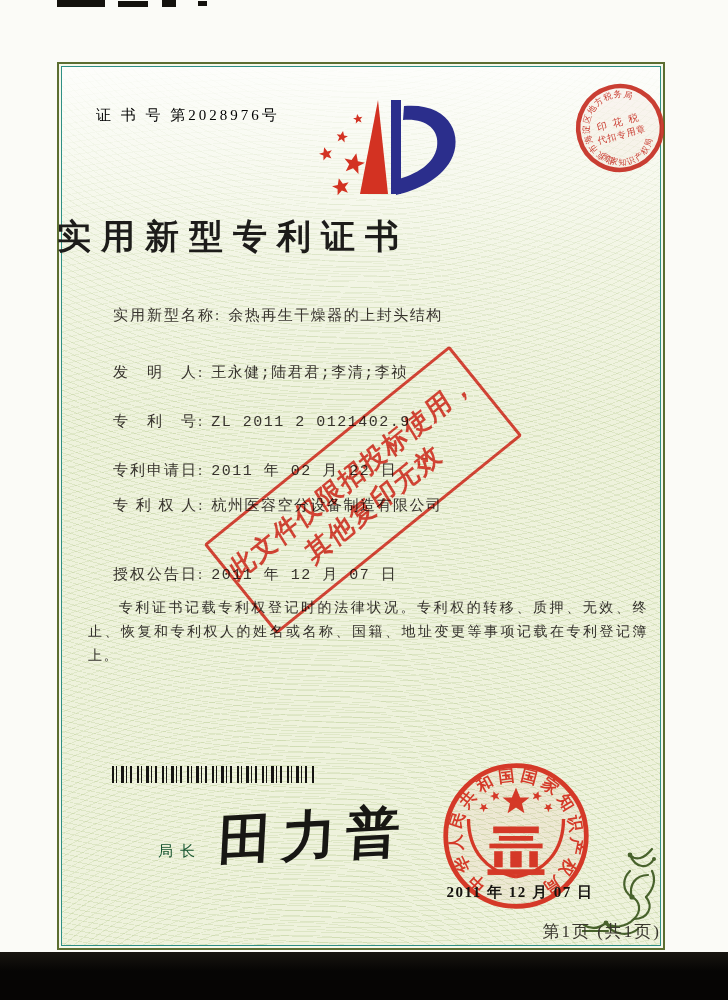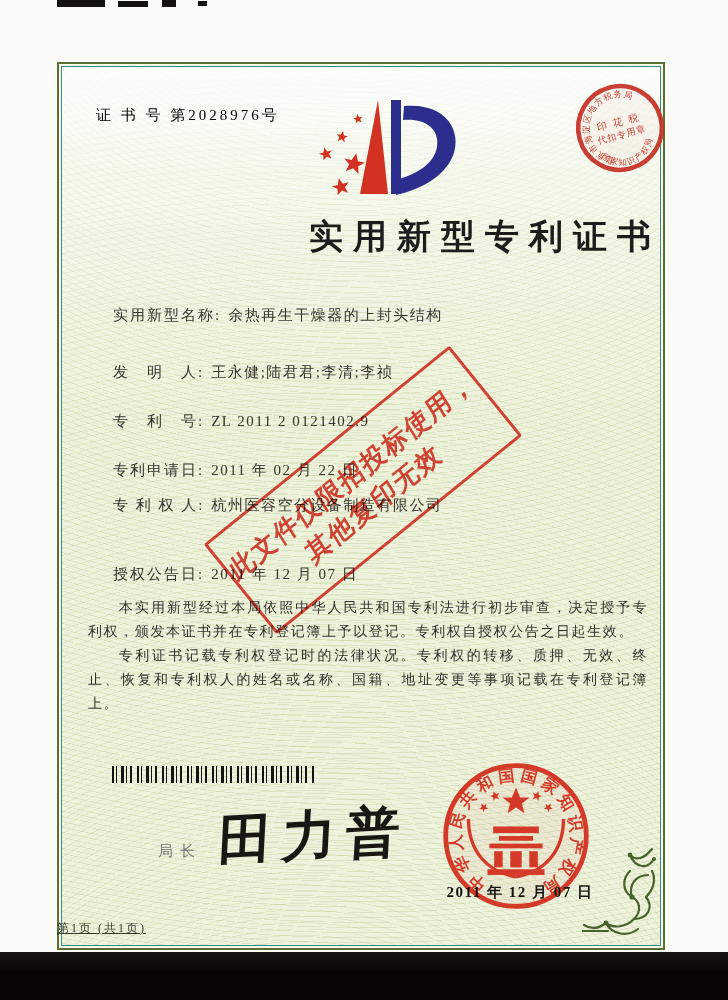--- a/index.html
+++ b/index.html
@@ -18,55 +18,55 @@
     border:2px solid #5c6e31;
     box-shadow:inset 0 0 0 2px #f6f8ec, inset 0 0 0 3px #2e8f85;
     background:
       linear-gradient(180deg,rgba(255,255,255,.9),rgba(255,255,255,.25) 22%,rgba(255,255,255,0) 40%),
       repeating-radial-gradient(120% 70% at 50% -20%, rgba(148,178,96,.20) 0 1px, rgba(0,0,0,0) 1px 6px),
       repeating-radial-gradient(130% 80% at 40% 125%, rgba(148,178,96,.16) 0 1px, rgba(0,0,0,0) 1px 7px),
       #eef2dc;
   }
   
   .cert-no{position:absolute;left:96px;top:106px;font-size:15px;letter-spacing:3px;color:#000000;}
-  .title{position:absolute;left:57px;top:214px;width:604px;text-align:right;
+  .title{position:absolute;left:57px;top:214px;width:604px;text-align:left;
     font-size:34px;font-weight:600;letter-spacing:10px;color:#1d1c1a;}
   .field{position:absolute;left:113px;font-size:15px;color:#37332d;letter-spacing:1.5px;white-space:nowrap;}
   .field .lab{letter-spacing:2px;}
-  .field .val{margin-left:7px;}
+  .field .val{margin-left:7px;font-family:Liberation Mono, monospace;}
   .paras{position:absolute;left:88px;top:596px;width:560px;
     font-size:14px;line-height:24px;letter-spacing:1.6px;color:#33302b;
     text-align:justify;}
   .paras p{margin:0;text-indent:2.2em;}
   
   .barcode{position:absolute;left:112px;top:766px;width:202px;height:17px;
     background:repeating-linear-gradient(90deg,
       #151412 0 2px,transparent 2px 4px,#151412 4px 5px,transparent 5px 9px,
       #151412 9px 12px,transparent 12px 14px,#151412 14px 15px,transparent 15px 18px,
       #151412 18px 20px,transparent 20px 25px);}
   
-  .sig-label{position:absolute;left:158px;top:842px;font-size:15px;letter-spacing:7px;color:#737373;text-align:right;}
+  .sig-label{position:absolute;left:158px;top:842px;font-size:15px;letter-spacing:7px;color:#14532d;text-align:right;}
   .sig-name{position:absolute;left:218px;top:800px;font-size:54px;font-weight:600;
     color:#181714;letter-spacing:10px;transform:rotate(-3deg) skewX(-6deg);}
   
   .main-seal{position:absolute;left:440px;top:760px;opacity:.95;}
   .seal-date{position:absolute;left:442px;top:883px;width:156px;text-align:center;
     font-size:15px;font-weight:700;letter-spacing:1.5px;color:#15130f;}
   .tax-seal{position:absolute;left:570px;top:78px;transform:rotate(-15deg);opacity:.92;}
   .stamp{
     position:absolute;left:205px;top:432px;width:310px;height:110px;
     border:3px solid #e03328;border-radius:3px;
     transform:rotate(-39deg);transform-origin:50% 50%;
     display:flex;flex-direction:column;justify-content:center;align-items:center;
     color:#e03328;mix-blend-mode:multiply;opacity:.9;z-index:5;
   }
   .stamp-line{font-size:26px;font-weight:600;letter-spacing:2px;transform:skewX(-7deg);white-space:nowrap;}
   
-  .footer{position:absolute;left:57px;top:920px;width:604px;text-align:left;
-    font-size:12px;letter-spacing:2px;color:#3a372f;text-decoration:underline;}
+  .footer{position:absolute;left:57px;top:920px;width:604px;text-align:right;
+    font-size:17px;letter-spacing:2px;color:#3a372f;}
   .logo{position:absolute;left:298px;top:92px;}
   .ornament{position:absolute;left:582px;top:845px;}
   svg text{font-family:"Liberation Serif","DejaVu Serif",serif;}
 </style>
 </head>
 <body>
 
 <div class="art" style="left:57px;top:0;width:48px;height:7px"></div>
 <div class="art" style="left:118px;top:1px;width:30px;height:6px"></div>
 <div class="art" style="left:162px;top:0;width:14px;height:7px"></div>
@@ -121,21 +121,20 @@
   <span class="lab">专利申请日:</span><span class="val">2011 年 02 月 22 日</span>
 </div>
 <div class="field" style="top:496px">
   <span class="lab">专 利 权 人:</span><span class="val">杭州医容空分设备制造有限公司</span>
 </div>
 <div class="field" style="top:565px">
   <span class="lab">授权公告日:</span><span class="val">2011 年 12 月 07 日</span>
 </div>
 
 <div class="paras">
-  <p>本实用新型经过本局依照中华人民共和国专利法进行初步审查，决定授予专利权，颁发本证书并在专利登记簿上予以登记。专利权自授权公告之日起生效。</p>
   <p>专利证书记载专利权登记时的法律状况。专利权的转移、质押、无效、终止、恢复和专利权人的姓名或名称、国籍、地址变更等事项记载在专利登记簿上。</p>
 </div>
 
 <div class="stamp">
   <div class="stamp-line">此文件仅限招投标使用，</div>
   <div class="stamp-line">其他复印无效</div>
 </div>
 
 <div class="barcode"></div>
 

